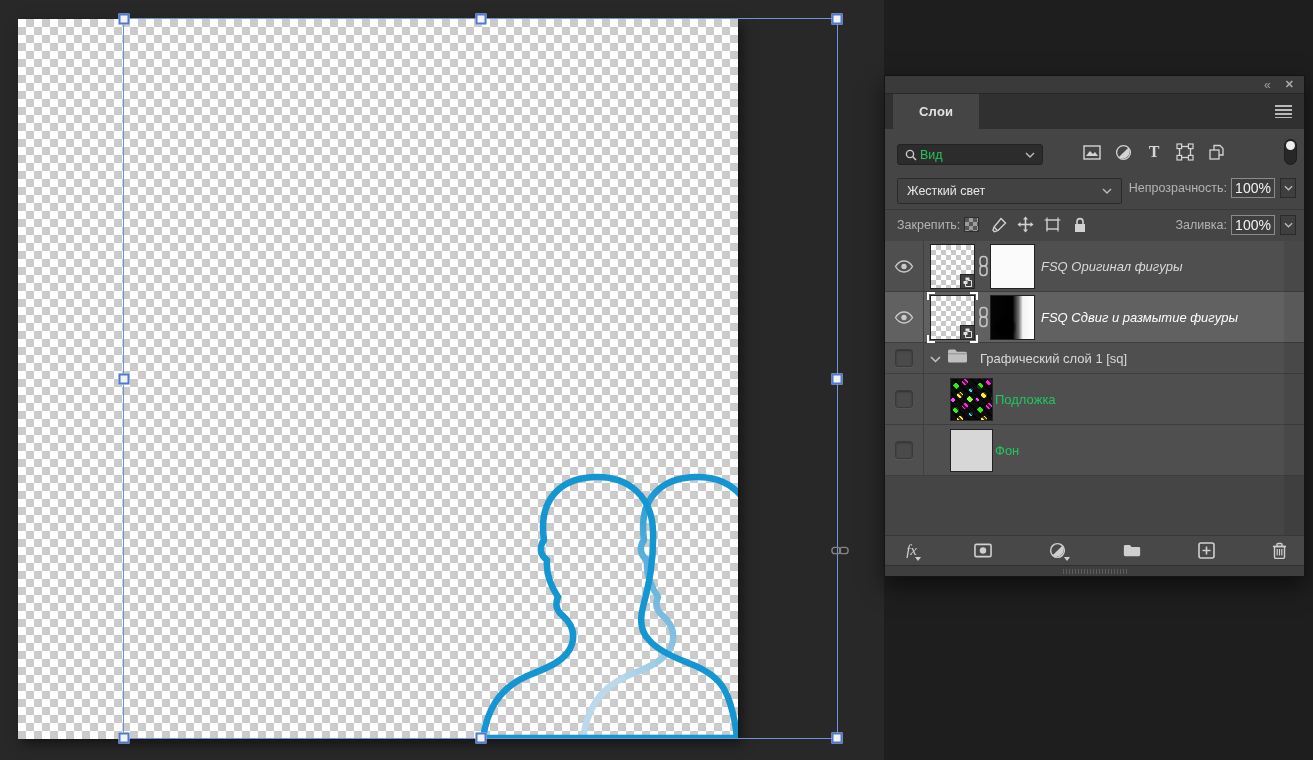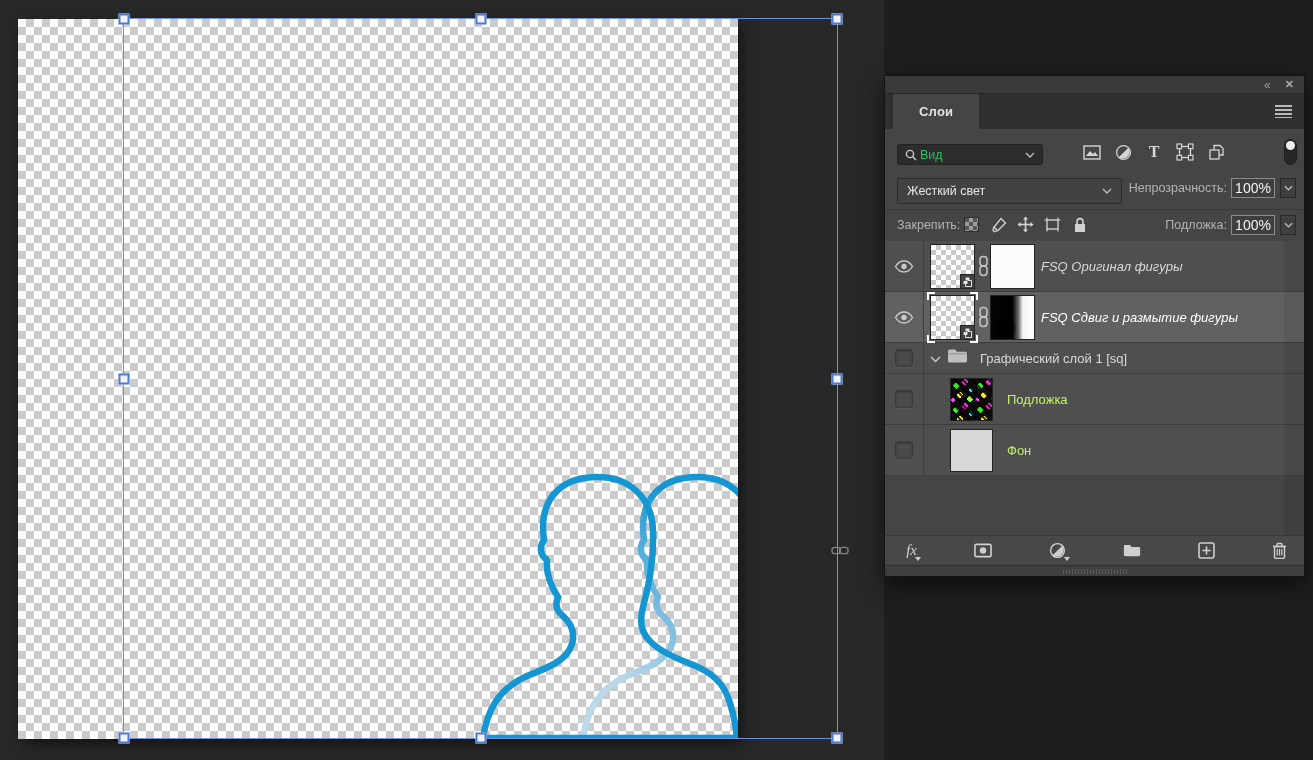--- a/index.html
+++ b/index.html
@@ -174,21 +174,21 @@
       repeating-linear-gradient(45deg, rgba(0,0,0,.75) 0 2px, rgba(0,0,0,0) 2px 6px),
       radial-gradient(circle 3px at 5px 7px,  #34e81c 85%, rgba(0,0,0,0) 100%),
       radial-gradient(circle 3px at 14px 3px, #ff2ad4 85%, rgba(0,0,0,0) 100%),
       radial-gradient(circle 2px at 20px 11px,#27e0ff 85%, rgba(0,0,0,0) 100%),
       radial-gradient(circle 3px at 9px 16px, #ffe93c 85%, rgba(0,0,0,0) 100%),
       radial-gradient(circle 3px at 19px 20px,#8cff2e 85%, rgba(0,0,0,0) 100%),
       radial-gradient(circle 2px at 2px 21px, #ff48ff 85%, rgba(0,0,0,0) 100%);
     background-size:auto, 24px 24px, 24px 24px, 24px 24px, 24px 24px, 24px 24px, 24px 24px;
   }
   .childthumb.gray { background:#d7d7d7; }
-  .cname { position:absolute; left:122px; top:50%; transform:translateY(-50%); color:#bef264; font-size:13px; white-space:nowrap; }
+  .cname { position:absolute; left:110px; top:50%; transform:translateY(-50%); color:#22c55e; font-size:13px; white-space:nowrap; }
 
   
   .p-toolbar {
     position:absolute; left:0; right:0; bottom:11px; height:30px;
     background:#484848; border-top:1px solid #373737;
     display:flex; align-items:center; justify-content:flex-end; gap:17px; padding-right:17px;
   }
   .t-ico { position:relative; width:18px; height:18px; display:flex; align-items:center; justify-content:center;margin-left:40px; }
   .fx-label { color:#d2d2d2; font-size:15px; font-style:italic; font-family:"Liberation Serif", serif; }
   .tri { position:absolute; right:-4px; bottom:-1px; width:0; height:0; border-left:3px solid transparent; border-right:3px solid transparent; border-top:4px solid #cfcfcf; }
@@ -349,21 +349,21 @@
             </svg>
         </span>
         <span class="lico">
           <svg width="14" height="16" viewBox="0 0 14 16">
               <rect x="2" y="7" width="10" height="8" fill="#d2d2d2"></rect>
               <path d="M4 7 V4.6 a3 3 0 0 1 6 0 V7" fill="none" stroke="#d2d2d2" stroke-width="1.6"></path>
             </svg>
         </span>
       </div>
       <div class="valgroup">
-        <span class="vlabel">Подложка:</span>
+        <span class="vlabel">Заливка:</span>
         <div class="valbox">
           <span>100%</span>
         </div>
         <div class="valchev">
           <svg width="9" height="6" viewBox="0 0 10 6">
               <path d="M1 1 L5 5 L9 1" fill="none" stroke="#bdbdbd" stroke-width="1.4"></path>
             </svg>
         </div>
       </div>
     </div>

